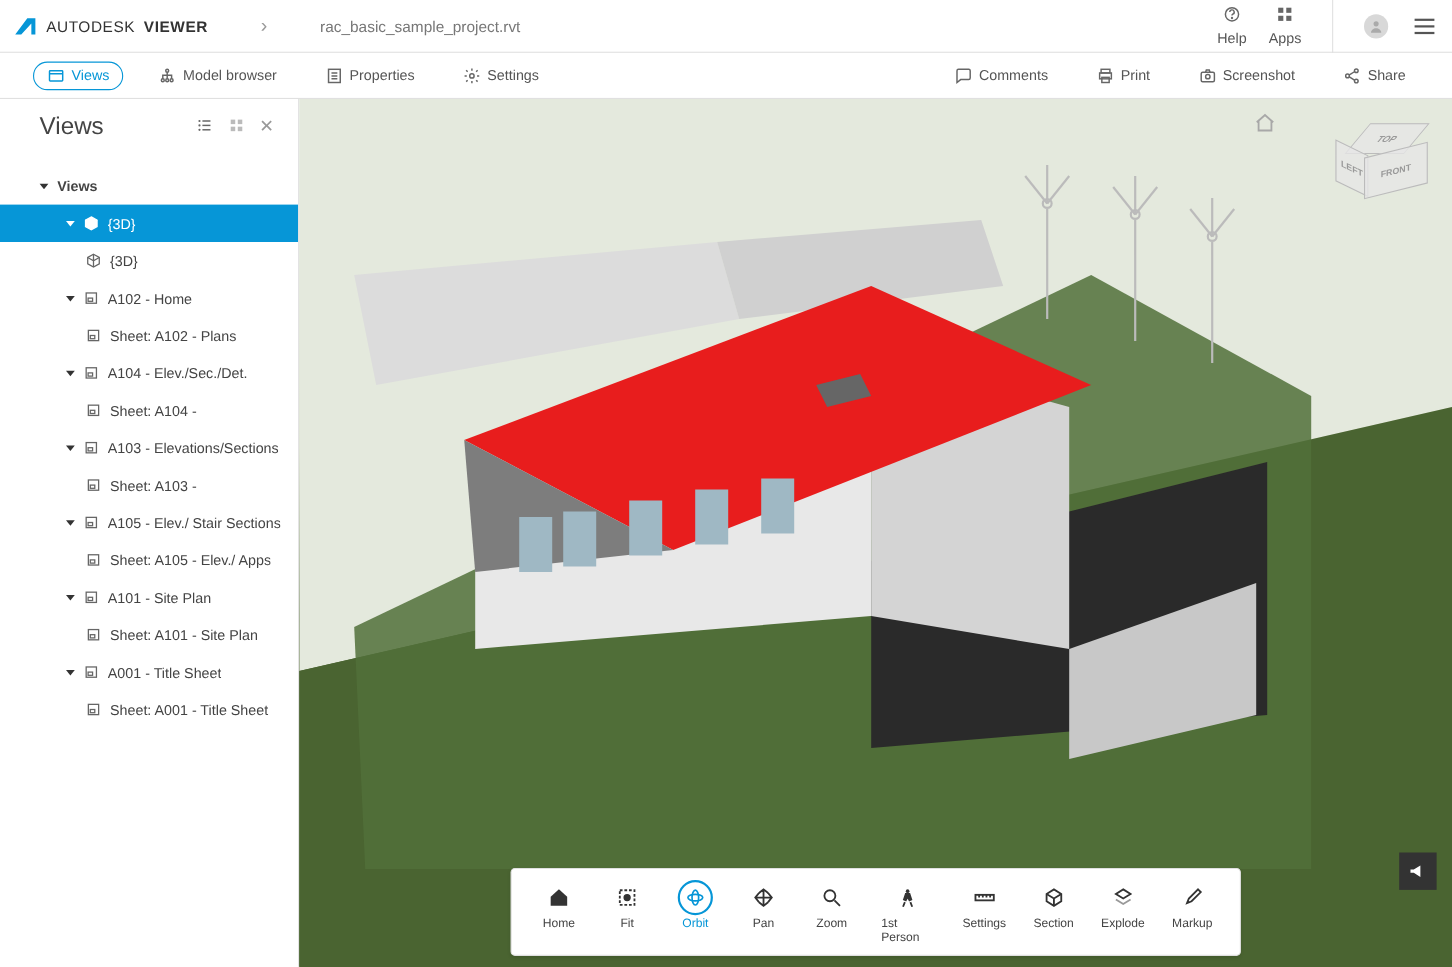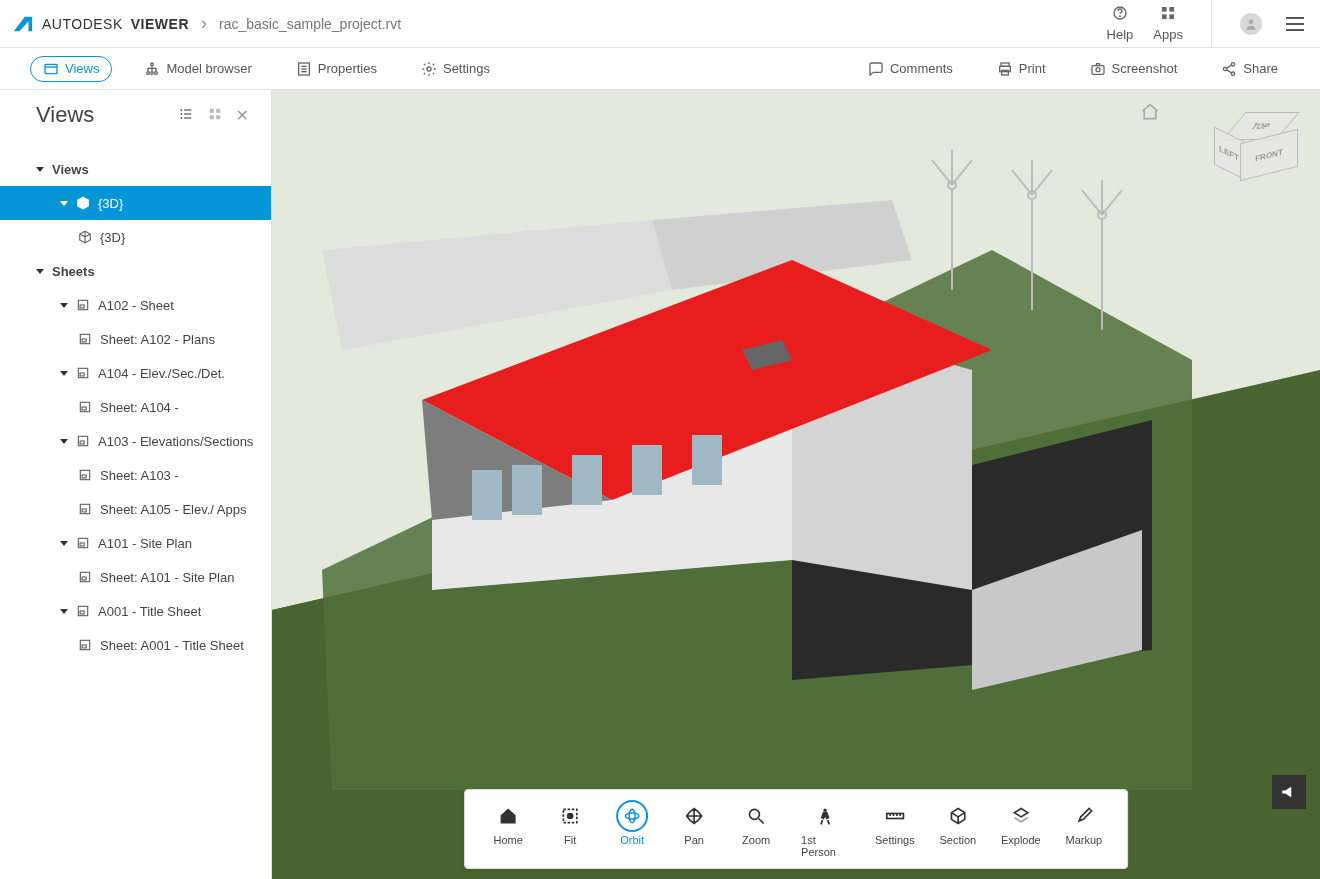--- a/index.html
+++ b/index.html
@@ -1,19 +1,19 @@
 <!DOCTYPE html>
 <html><head>
 <meta charset="utf-8">
 <style>
 * { box-sizing: border-box; margin: 0; padding: 0; }
 body { font-family: -apple-system, BlinkMacSystemFont, "Segoe UI", Arial, sans-serif; width: 1320px; height: 879px; overflow: hidden; background: #fff; color: #333; font-size: 13px; }
 
 
-.header { height: 48px; display: flex; align-items: center; border-bottom: 1px solid #e0e0e0; padding: 0 12px; }
+.header { height: 48px; display: flex; align-items: center; border-bottom: 1px solid #e0e0e0; padding: 0 12px; gap: 36px; }
 .logo-autodesk { display: flex; align-items: center; gap: 8px; font-weight: 400; font-size: 14px; letter-spacing: 0.5px; }
 .logo-autodesk b { font-weight: 700; text-align: right; }
 .logo-mark svg { display: block; }
 .breadcrumb-chevron { margin: 0 12px; color: #999; font-size: 18px; }
 .filename { color: #777; font-size: 14px; }
 .header-right { margin-left: auto; display: flex; align-items: center; gap: 20px; }
 .hdr-btn { display: flex; align-items: center; gap: 6px; cursor: pointer; color: #555; flex-direction: column; }
 .hdr-btn svg { flex: 0 0 auto; }
 .divider-v { width: 1px; height: 48px; background: #e0e0e0; margin: 0 8px; }
 .avatar { width: 22px; height: 22px; border-radius: 50%; background: #d8d8d8; display: flex; align-items: center; justify-content: center; }
@@ -226,35 +226,31 @@
       <div class="tree-row lvl1b">
         <span class="tree-icon">
             <svg width="14" height="14" viewBox="0 0 24 24" fill="none" stroke="#666" stroke-width="2">
               <path d="M12 2l9 5v10l-9 5-9-5V7z"></path>
               <path d="M12 2v10M3 7l9 5 9-5M12 12v10"></path>
             </svg>
           </span>
         <span class="tree-label">{3D}</span>
       </div>
 
-      <div class="tree-row lvl0">
-        <span class="tree-caret"></span>
-        <span class="tree-label">Sheets</span>
-      </div>
 
       <div id="sheets-mount">
           <div class="tree-row lvl1">
             <span class="tree-caret"></span>
             <span class="tree-icon">
               <svg width="14" height="14" viewBox="0 0 24 24" fill="none" stroke="#666" stroke-width="2">
                 <rect x="4" y="4" width="16" height="16"></rect>
                 <rect x="7" y="12" width="7" height="5"></rect>
               </svg>
             </span>
-            <span class="tree-label">A102 - Sheet</span>
+            <span class="tree-label">A102 - Home</span>
           </div>
           <div class="tree-row lvl2b">
             <span class="tree-icon">
               <svg width="14" height="14" viewBox="0 0 24 24" fill="none" stroke="#666" stroke-width="2">
                 <rect x="4" y="4" width="16" height="16"></rect>
                 <rect x="7" y="12" width="7" height="5"></rect>
               </svg>
             </span>
             <span class="tree-label">Sheet: A102 - Plans</span>
           </div>
@@ -288,20 +284,30 @@
             <span class="tree-label">A103 - Elevations/Sections</span>
           </div>
           <div class="tree-row lvl2b">
             <span class="tree-icon">
               <svg width="14" height="14" viewBox="0 0 24 24" fill="none" stroke="#666" stroke-width="2">
                 <rect x="4" y="4" width="16" height="16"></rect>
                 <rect x="7" y="12" width="7" height="5"></rect>
               </svg>
             </span>
             <span class="tree-label">Sheet: A103 -</span>
+          </div>
+          <div class="tree-row lvl1">
+            <span class="tree-caret"></span>
+            <span class="tree-icon">
+              <svg width="14" height="14" viewBox="0 0 24 24" fill="none" stroke="#666" stroke-width="2">
+                <rect x="4" y="4" width="16" height="16"></rect>
+                <rect x="7" y="12" width="7" height="5"></rect>
+              </svg>
+            </span>
+            <span class="tree-label">A105 - Elev./ Stair Sections</span>
           </div>
           <div class="tree-row lvl2b">
             <span class="tree-icon">
               <svg width="14" height="14" viewBox="0 0 24 24" fill="none" stroke="#666" stroke-width="2">
                 <rect x="4" y="4" width="16" height="16"></rect>
                 <rect x="7" y="12" width="7" height="5"></rect>
               </svg>
             </span>
             <span class="tree-label">Sheet: A105 - Elev./ Apps</span>
           </div>

